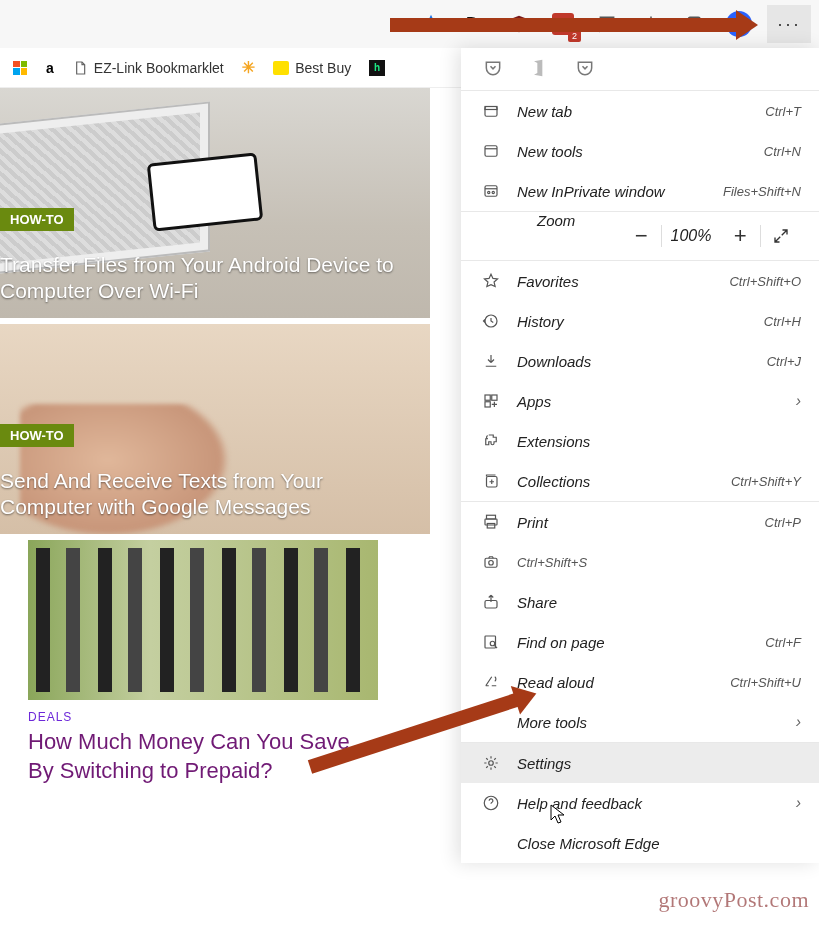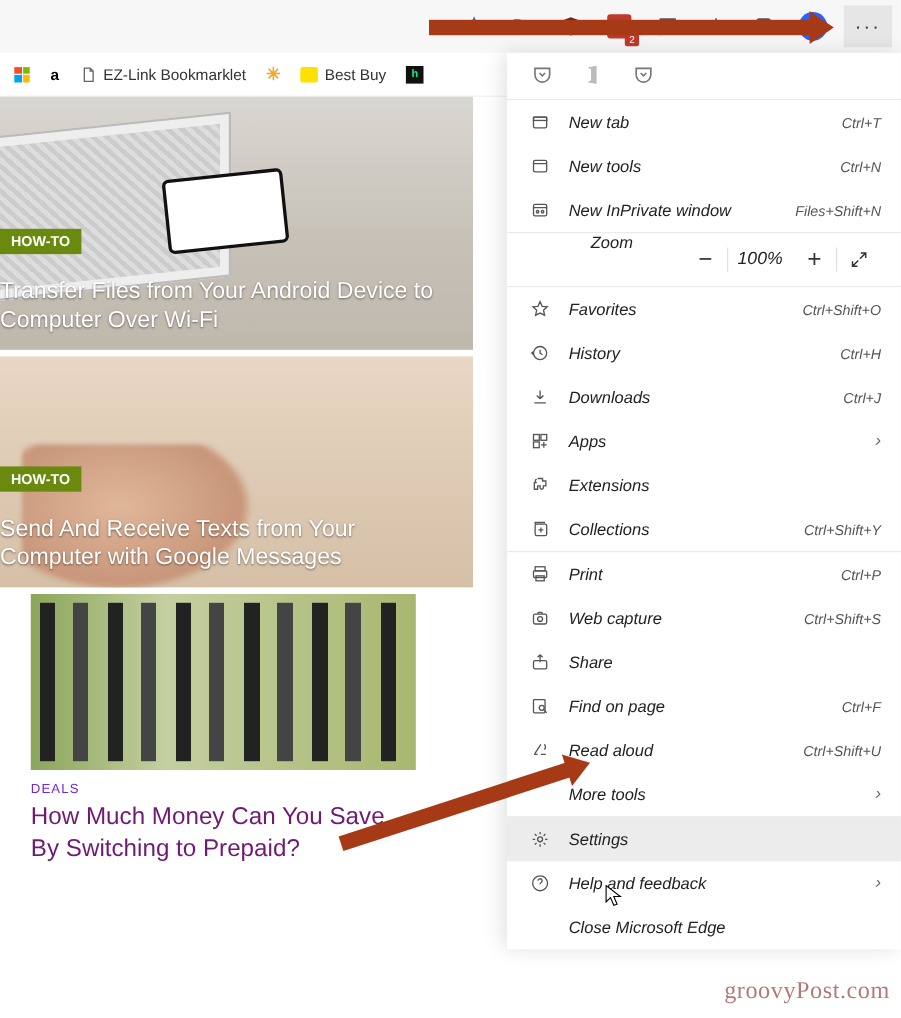--- a/index.html
+++ b/index.html
@@ -323,21 +323,20 @@
     <span class="shortcut">Ctrl+P</span>
   </div>
   <div class="dd-item">
     <span class="mi-icon">
         <svg viewBox="0 0 24 24">
           <rect x="4" y="7" width="16" height="12" rx="2"></rect>
           <circle cx="12" cy="13" r="3"></circle>
           <path d="M9 7l1-2h4l1 2"></path>
         </svg>
       </span>
-    <span class="label">Web capture</span>
     <span class="shortcut">Ctrl+Shift+S</span>
   </div>
   <div class="dd-item">
     <span class="mi-icon">
         <svg viewBox="0 0 24 24">
           <rect x="4" y="10" width="16" height="10" rx="2"></rect>
           <path d="M12 3v9m0-9l-3 3m3-3l3 3"></path>
         </svg>
       </span>
     <span class="label">Share</span>

